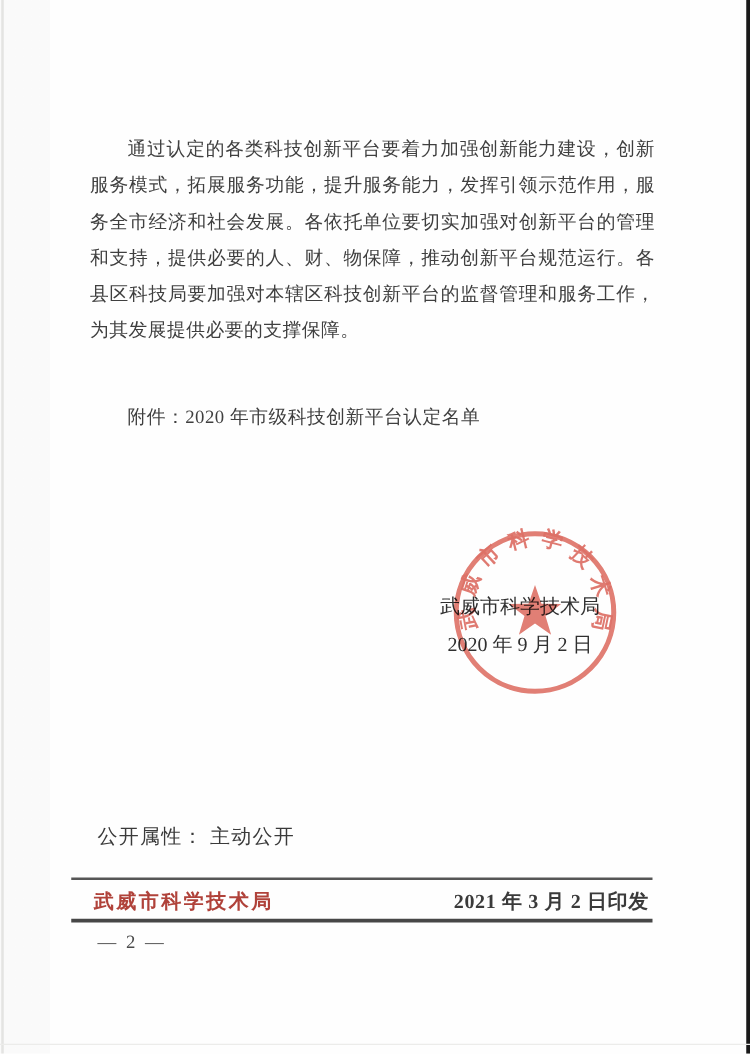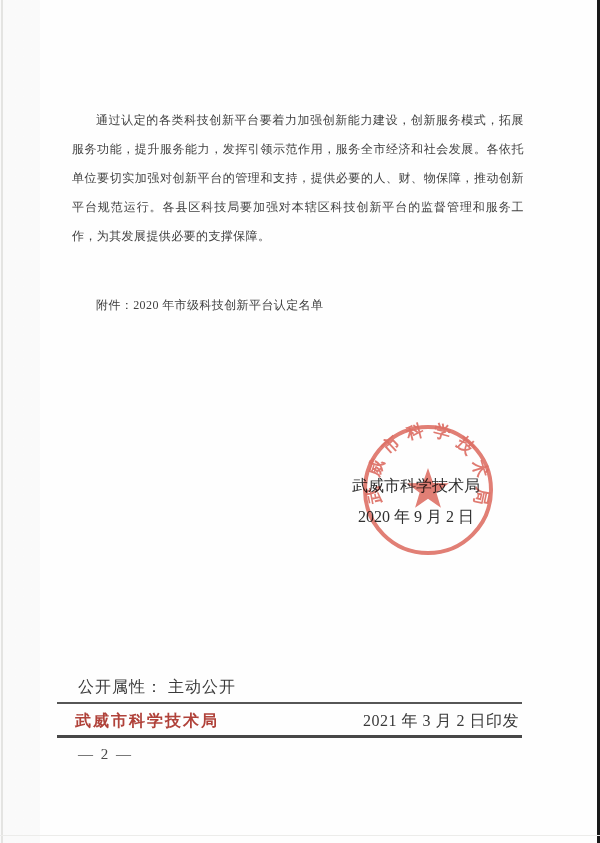--- a/index.html
+++ b/index.html
@@ -27,21 +27,21 @@
     background: #191919;
   }
   .edge-bottom {
     position: absolute; left: 0; bottom: 7px; width: 100%; height: 1px;
     background: #ececea;
   }
 
   
   .body-text {
     position: absolute; left: 72px; top: 106px; width: 452px;
-    font-size: 12px; line-height: 29px;
+    font-size: 15px; line-height: 29px;
     text-align: justify;
     letter-spacing: 0.4px;
     color: #3f3f3f;
   }
   .para { margin: 0; text-indent: 2em; }
   .attachment {
     margin: 40px 0 4px 0; text-indent: 2em; text-align: left;
   }
 
   
@@ -57,35 +57,35 @@
     position: absolute; left: 360px; top: 422px; width: 136px; height: 136px;
     z-index: 2;
     opacity: 0.85;
     mix-blend-mode: multiply;
     pointer-events: none;
   }
   .seal svg { width: 100%; height: 100%; }
 
   
   .publicity {
-    position: absolute; left: 78px; top: 677px;
+    position: absolute; left: 78px; top: 659px;
     font-size: 16px; color: #3a3a3a; letter-spacing: 1px;
   }
   .rule { position: absolute; left: 57px; width: 465px; background: #565656; }
   .rule-thin  { top: 702px; height: 2px; }
   .rule-thick { top: 735px; height: 2.5px; background: #474747; }
   .issuer-row {
     position: absolute; left: 75px; top: 711px; width: 444px;
     display: flex; justify-content: space-between; align-items: baseline;
     font-size: 16px;
   }
   .issuer {
     color: #b0423a; font-weight: bold; letter-spacing: 2px;
   }
-  .print-date { color: #3a3a3a; letter-spacing: 0.5px; }
+  .print-date { color: #3a3a3a; letter-spacing: 0.5px; font-weight: bold; }
   .page-number {
     position: absolute; left: 78px; top: 746px;
     font-size: 15px; color: #4a4a4a; letter-spacing: 2px;
   }
 </style>
 </head>
 <body>
 
 <div class="page">
 

